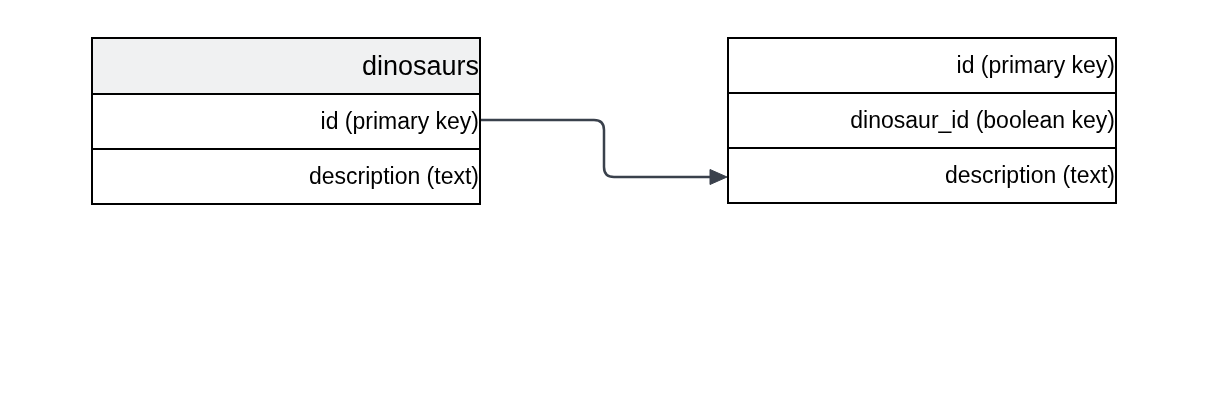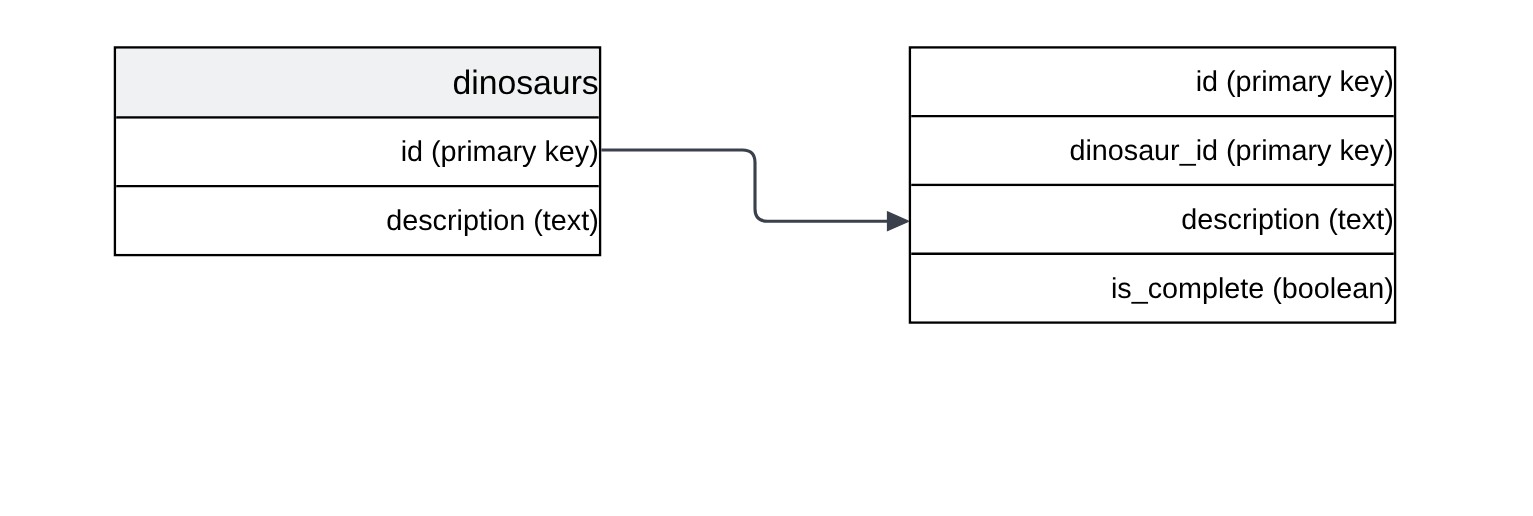--- a/index.html
+++ b/index.html
@@ -70,18 +70,17 @@
   </svg>
 
   <div class="er-table" id="table-dinosaurs">
     <div class="t-header">dinosaurs</div>
     <div class="t-row">id (primary key)</div>
     <div class="t-row">description (text)</div>
   </div>
 
   <div class="er-table" id="table-tasks">
     <div class="t-row">id (primary key)</div>
-    <div class="t-row">dinosaur_id (primary key)</div>
+    <div class="t-row">dinosaur_id (boolean key)</div>
     <div class="t-row">description (text)</div>
-    <div class="t-row">is_complete (boolean)</div>
   </div>
 
 </div>
 
 </body></html>

